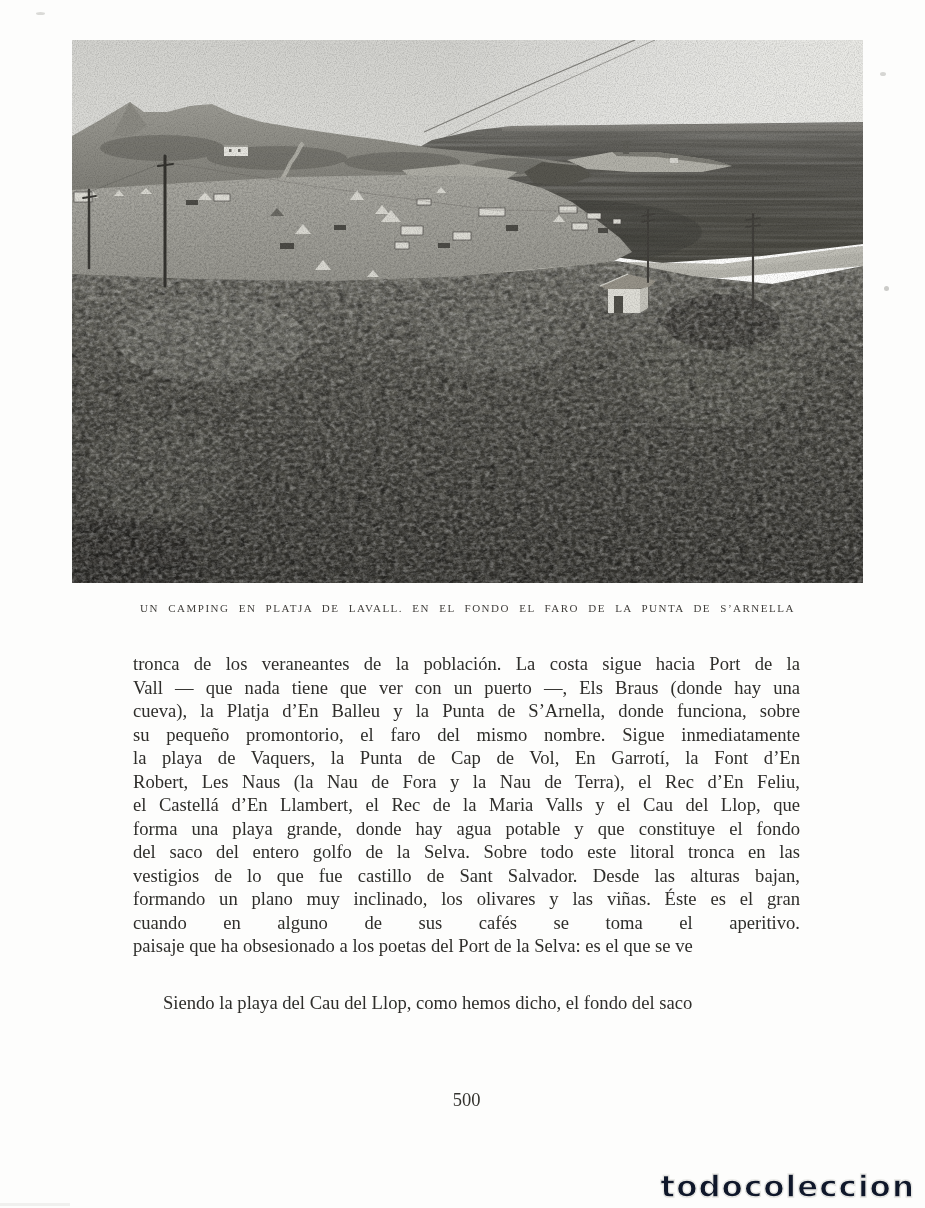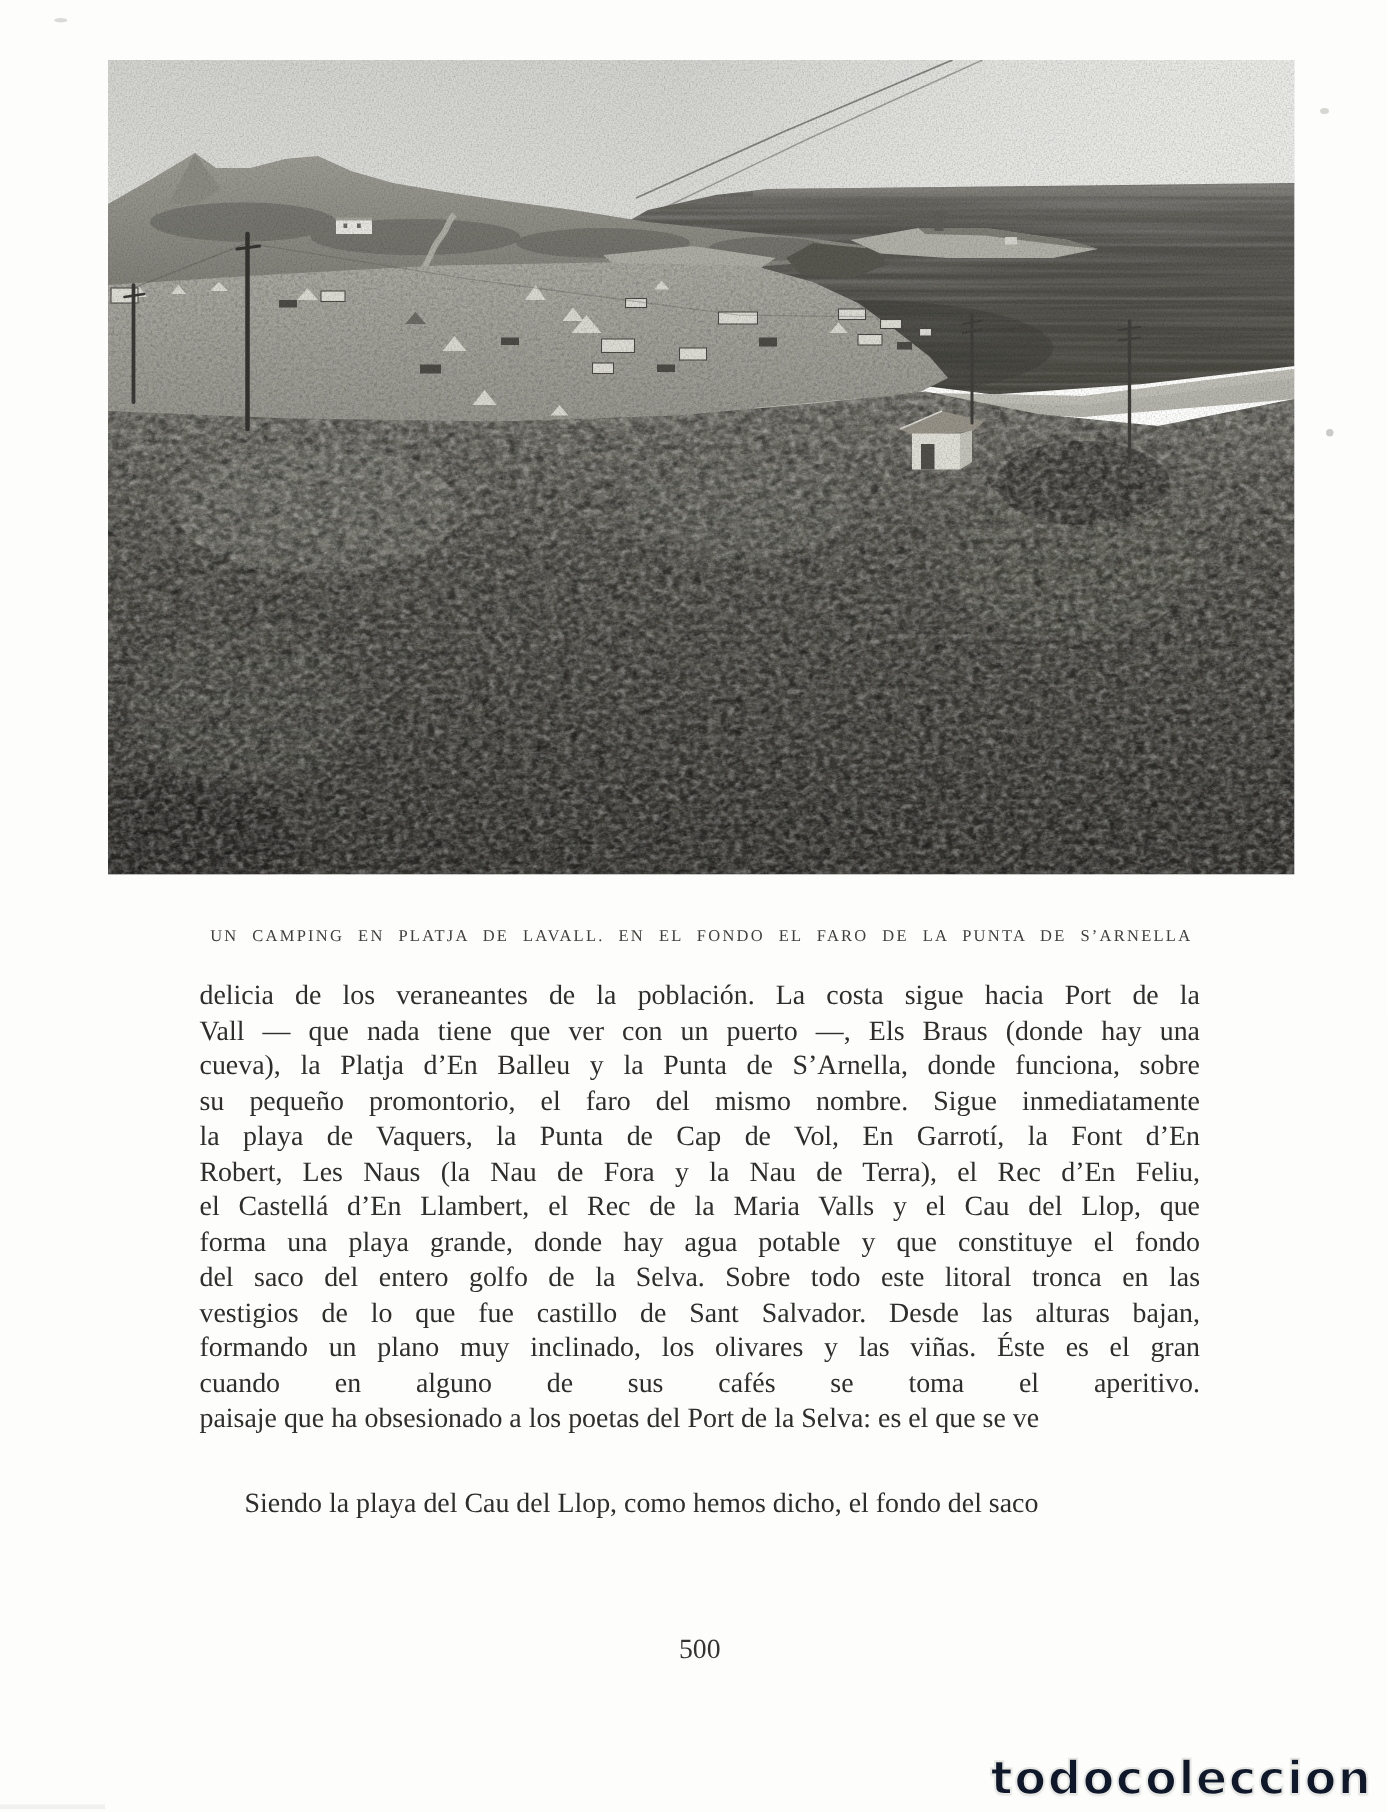--- a/index.html
+++ b/index.html
@@ -10,21 +10,20 @@
   }
   .photo {
     position:absolute; left:72px; top:40px; width:791px; height:543px; margin:0;
   }
   .photo svg { display:block; width:791px; height:543px; }
   .caption {
     position:absolute; left:72px; top:601px; width:791px;
     text-align:center; font-size:11px; line-height:14px;
     letter-spacing:1.5px; word-spacing:5px; color:#413f3b;
     font-family:"Liberation Serif", serif;
-    margin-top:16px;
   }
   .body-text {
     position:absolute; left:133px; top:652px; width:667px;
     font-size:18.6px; line-height:23.5px; color:#2f2e2b;
   }
   .tline { text-align:justify; text-align-last:justify; }
   .p1 .tline:last-child { text-align-last:left; }
   .p2 .tline { text-indent:30px; text-align-last:left;margin-top:33px; }
   .page-number {
     position:absolute; left:133px; top:1090px; width:667px;
@@ -236,21 +235,21 @@
       </g>
 
       <rect x="0" y="0" width="791" height="543" filter="url(#nzGrain)" opacity="0.22"></rect>
     </svg>
   </figure>
 
   <div class="caption">UN CAMPING EN PLATJA DE LAVALL. EN EL FONDO EL FARO DE LA PUNTA DE S’ARNELLA</div>
 
   <div class="body-text">
     <div class="para p1">
-        <div class="tline">delicia de los veraneantes de la población. La costa sigue hacia Port de la</div>
+        <div class="tline">tronca de los veraneantes de la población. La costa sigue hacia Port de la</div>
         <div class="tline">Vall — que nada tiene que ver con un puerto —, Els Braus (donde hay una</div>
         <div class="tline">cueva), la Platja d’En Balleu y la Punta de S’Arnella, donde funciona, sobre</div>
         <div class="tline">su pequeño promontorio, el faro del mismo nombre. Sigue inmediatamente</div>
         <div class="tline">la playa de Vaquers, la Punta de Cap de Vol, En Garrotí, la Font d’En</div>
         <div class="tline">Robert, Les Naus (la Nau de Fora y la Nau de Terra), el Rec d’En Feliu,</div>
         <div class="tline">el Castellá d’En Llambert, el Rec de la Maria Valls y el Cau del Llop, que</div>
         <div class="tline">forma una playa grande, donde hay agua potable y que constituye el fondo</div>
         <div class="tline">del saco del entero golfo de la Selva. Sobre todo este litoral tronca en las</div>
         <div class="tline">vestigios de lo que fue castillo de Sant Salvador. Desde las alturas bajan,</div>
         <div class="tline">formando un plano muy inclinado, los olivares y las viñas. Éste es el gran</div>

